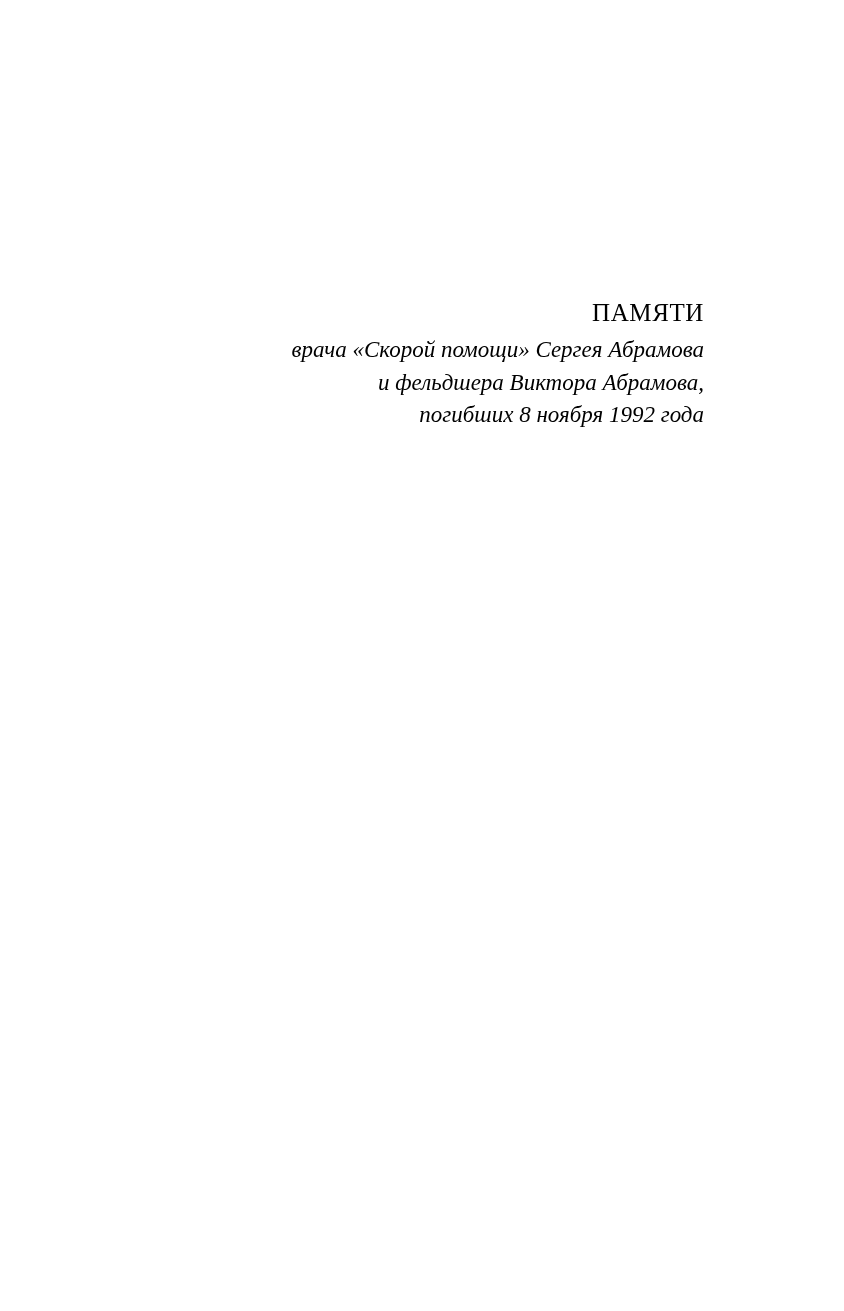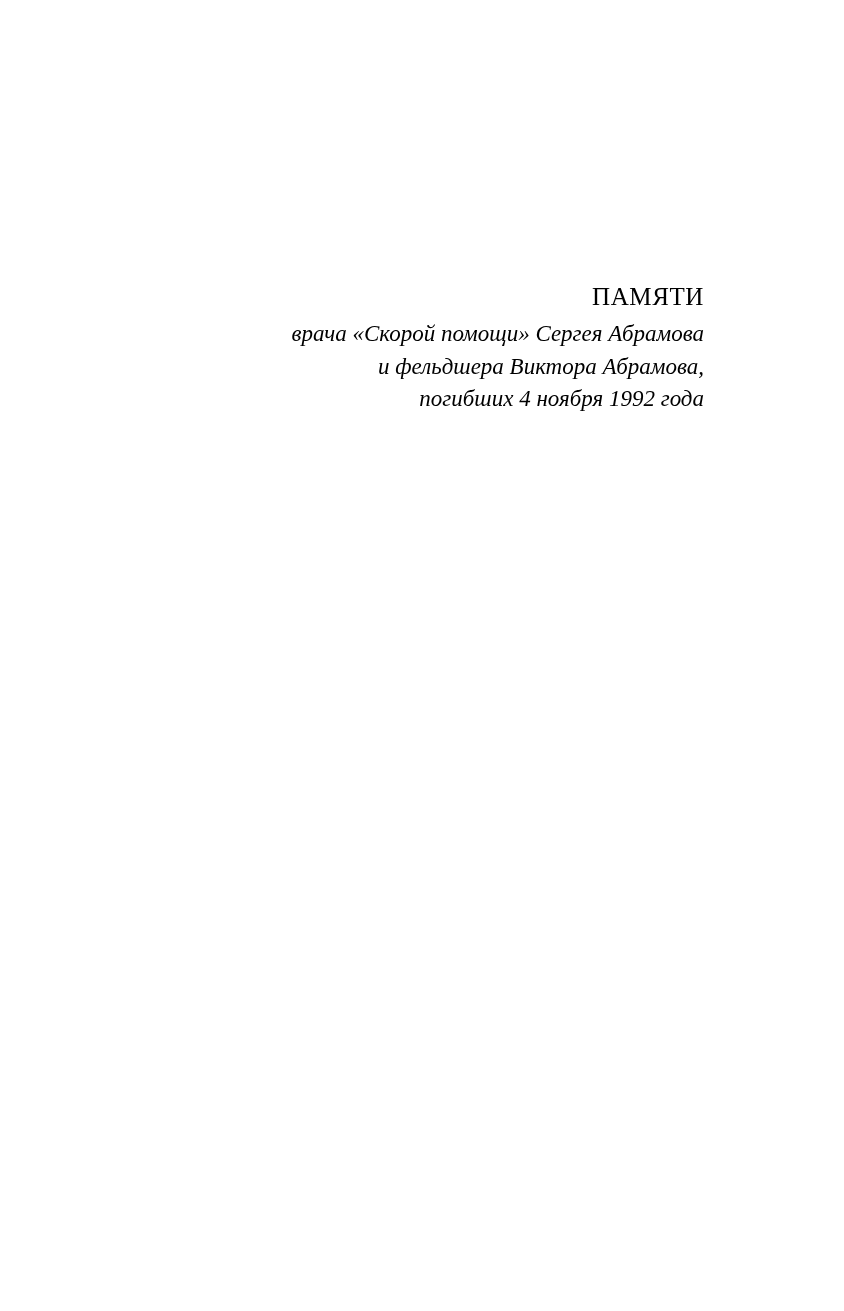--- a/index.html
+++ b/index.html
@@ -21,21 +21,21 @@
     width: 520px;
     text-align: right;
     color: #000000;
   }
   .dedication-heading {
     font-family: "Liberation Serif", "DejaVu Serif", serif;
     font-size: 25px;
     font-weight: 400;
     letter-spacing: 0.6px;
     line-height: 1.2;
-    margin: 0 0 6px 0;
+    margin: 16px 0 6px 0;
   }
   .dedication-body {
     font-family: "Liberation Serif", "DejaVu Serif", serif;
     font-style: italic;
     font-size: 23px;
     line-height: 1.42;
     margin: 0;
   }
   .dedication-line {
     display: block;
@@ -45,16 +45,16 @@
 </style>
 </head>
 <body>
 
 <div class="page">
   <div class="dedication">
     <p class="dedication-heading">ПАМЯТИ</p>
     <p class="dedication-body">
       <span class="dedication-line">врача «Скорой помощи» Сергея Абрамова</span>
       <span class="dedication-line">и фельдшера Виктора Абрамова,</span>
-      <span class="dedication-line">погибших 4 ноября 1992 года</span>
+      <span class="dedication-line">погибших 8 ноября 1992 года</span>
     </p>
   </div>
 </div>
 
 </body></html>

